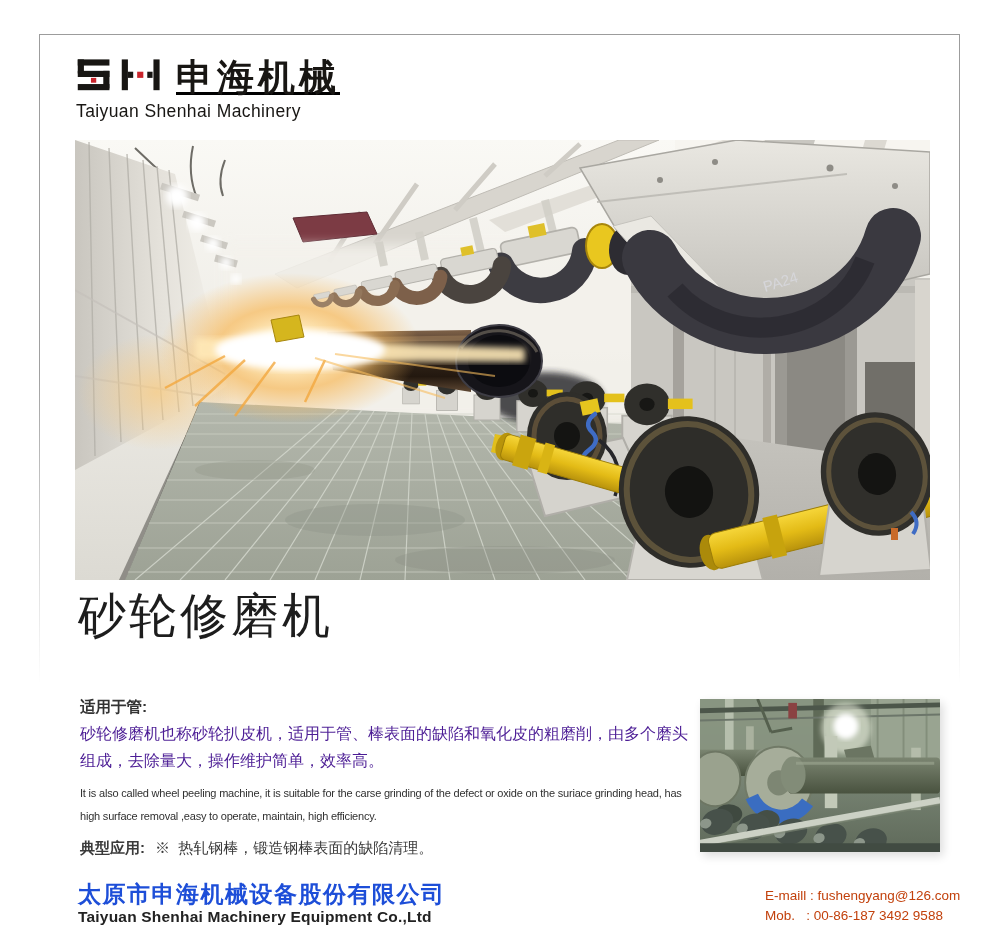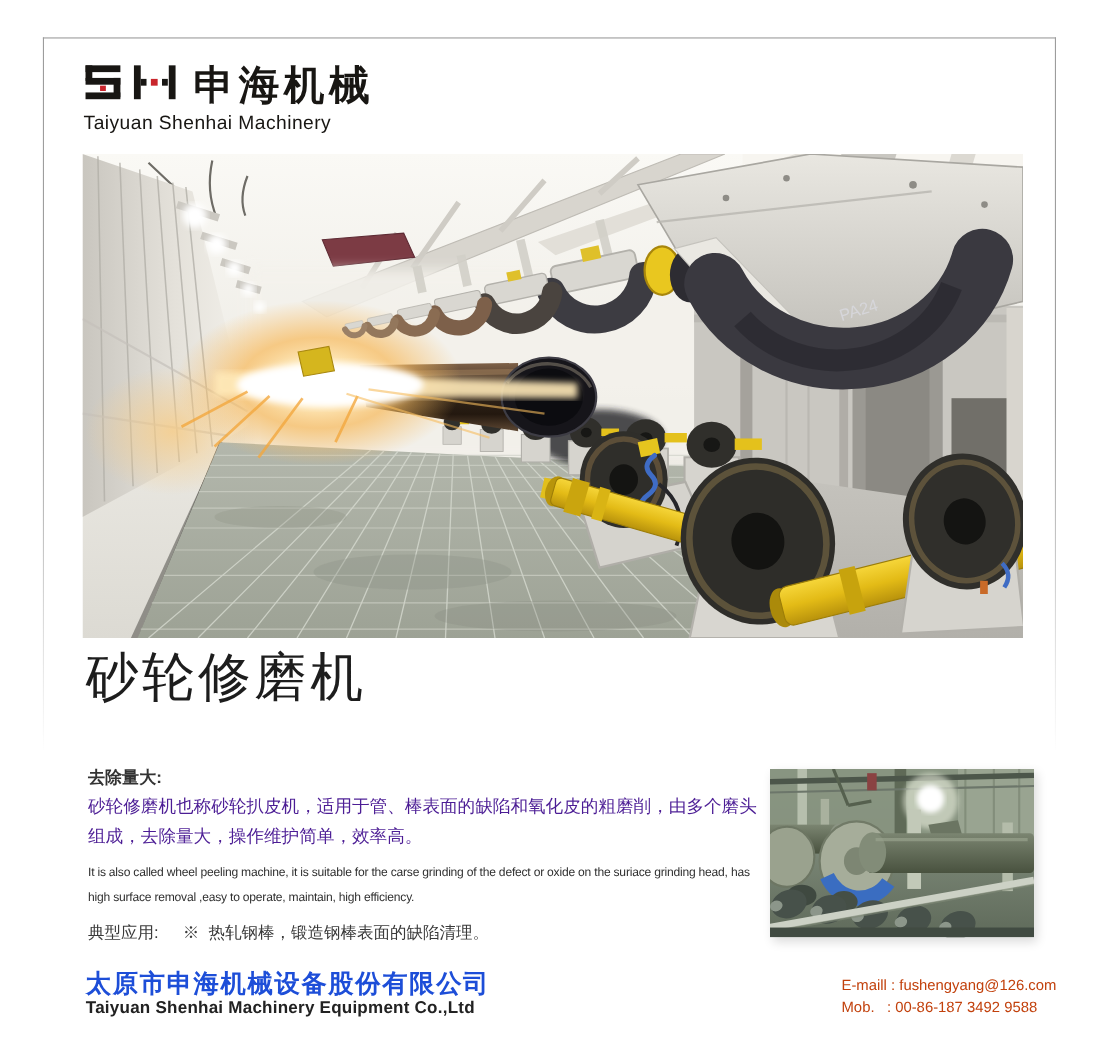--- a/index.html
+++ b/index.html
@@ -5,36 +5,36 @@
   * { margin:0; padding:0; box-sizing:border-box; }
   body { background:#ffffff; }
   .page { position:relative; width:1000px; height:948px; background:#fff;
           font-family:"Liberation Sans", sans-serif; overflow:hidden; }
   .frame-top   { position:absolute; left:39px; top:34px; width:921px; height:1px; background:#9c9c9c; }
   .frame-left  { position:absolute; left:39px;  top:34px; width:1px; height:650px;
                  background:linear-gradient(to bottom,#9c9c9c 0%,#a0a0a0 52%,rgba(160,160,160,0) 100%); }
   .frame-right { position:absolute; left:959px; top:34px; width:1px; height:650px;
                  background:linear-gradient(to bottom,#9c9c9c 0%,#a0a0a0 52%,rgba(160,160,160,0) 100%); }
   .logo-block { position:absolute; left:76px; top:56px; }
-  .logo-row { display:flex; align-items:flex-end; }
+  .logo-row { display:flex; align-items:flex-end;text-decoration:underline; }
   .logo-mark { width:88px; height:42px; margin-right:12px; }
   .logo-cn { font-size:37px; font-weight:bold; color:#181613; letter-spacing:4px; line-height:40px; }
   .logo-en { font-size:17.5px; font-weight:normal; color:#181613; margin-top:3px; letter-spacing:0.4px; }
   .hero { position:absolute; left:75px; top:140px; width:855px; height:440px; }
   .hero svg, .thumb svg { display:block; width:100%; height:100%; }
   .product-title-cn { position:absolute; left:78px; top:584px; font-size:48px; font-weight:500;
                       color:#1d1d1d; letter-spacing:3px; }
   .product-title-en { position:absolute; left:80px; top:651px; font-size:23px; font-weight:normal; color:#2c2c2c; }
   .overview-label { position:absolute; left:80px; top:697px; font-size:15.5px; font-weight:600; color:#333; }
   .overview-cn { position:absolute; left:80px; top:720px; width:618px; font-size:16px;
                  line-height:27px; color:#4c1d95; }
   .overview-en { position:absolute; left:80px; top:782px; width:618px; font-size:11px;
                  letter-spacing:-0.2px; line-height:23px; color:#303030; }
   .application { position:absolute; left:80px; top:839px; font-size:15px; color:#3a3a3a; white-space:pre-wrap; }
-  .application .app-label { font-weight:400; margin-right:22px; }
+  .application .app-label { font-weight:700; margin-right:10px; }
   .thumb { position:absolute; left:700px; top:699px; width:240px; height:153px;
            box-shadow:3px 4px 9px rgba(0,0,0,0.14); }
   .company-cn { position:absolute; left:78px; top:879px; font-size:23px; font-weight:bold;
                 color:#1d4ed8; letter-spacing:1.5px; }
   .company-en { position:absolute; left:78px; top:908px; font-size:15.5px; font-weight:bold;
                 color:#222; letter-spacing:0.2px;text-align:right; }
   .contact { position:absolute; left:765px; top:886px; font-size:13.5px; color:#c2410c; line-height:19.5px; }
   .contact span { white-space:pre; }
 </style>
 </head>
@@ -333,21 +333,21 @@
         <circle cx="122" cy="82" r="9" fill="#ffffff" filter="url(#h-blur3)"></circle>
         <circle cx="138" cy="104" r="7" fill="#ffffff" filter="url(#h-blur3)"></circle>
         <circle cx="151" cy="123" r="6" fill="#ffffff" filter="url(#h-blur3)"></circle>
         <circle cx="161" cy="139" r="5" fill="#ffffff" filter="url(#h-blur3)"></circle>
       </g>
     </svg>
   </div>
 
   <h1 class="product-title-cn">砂轮修磨机</h1>
 
-  <div class="overview-label">去除量大:</div>
+  <div class="overview-label">适用于管:</div>
   <p class="overview-cn">砂轮修磨机也称砂轮扒皮机，适用于管、棒表面的缺陷和氧化皮的粗磨削，由多个磨头组成，去除量大，操作维护简单，效率高。</p>
   <p class="overview-en">It is also called wheel peeling machine, it is suitable for the carse grinding of the defect or oxide on the suriace grinding head, has high surface removal ,easy to operate, maintain, high efficiency.</p>
   <p class="application"><span class="app-label">典型应用:</span><span>※  热轧钢棒，锻造钢棒表面的缺陷清理。</span></p>
 
   <div class="thumb">
     <svg viewBox="0 0 250 157" preserveAspectRatio="none">
       <defs>
         <linearGradient id="t-bg" x1="0" y1="0" x2="0" y2="1">
           <stop offset="0" stop-color="#93a08f"></stop>
             <stop offset="1" stop-color="#5f6a5a"></stop>

